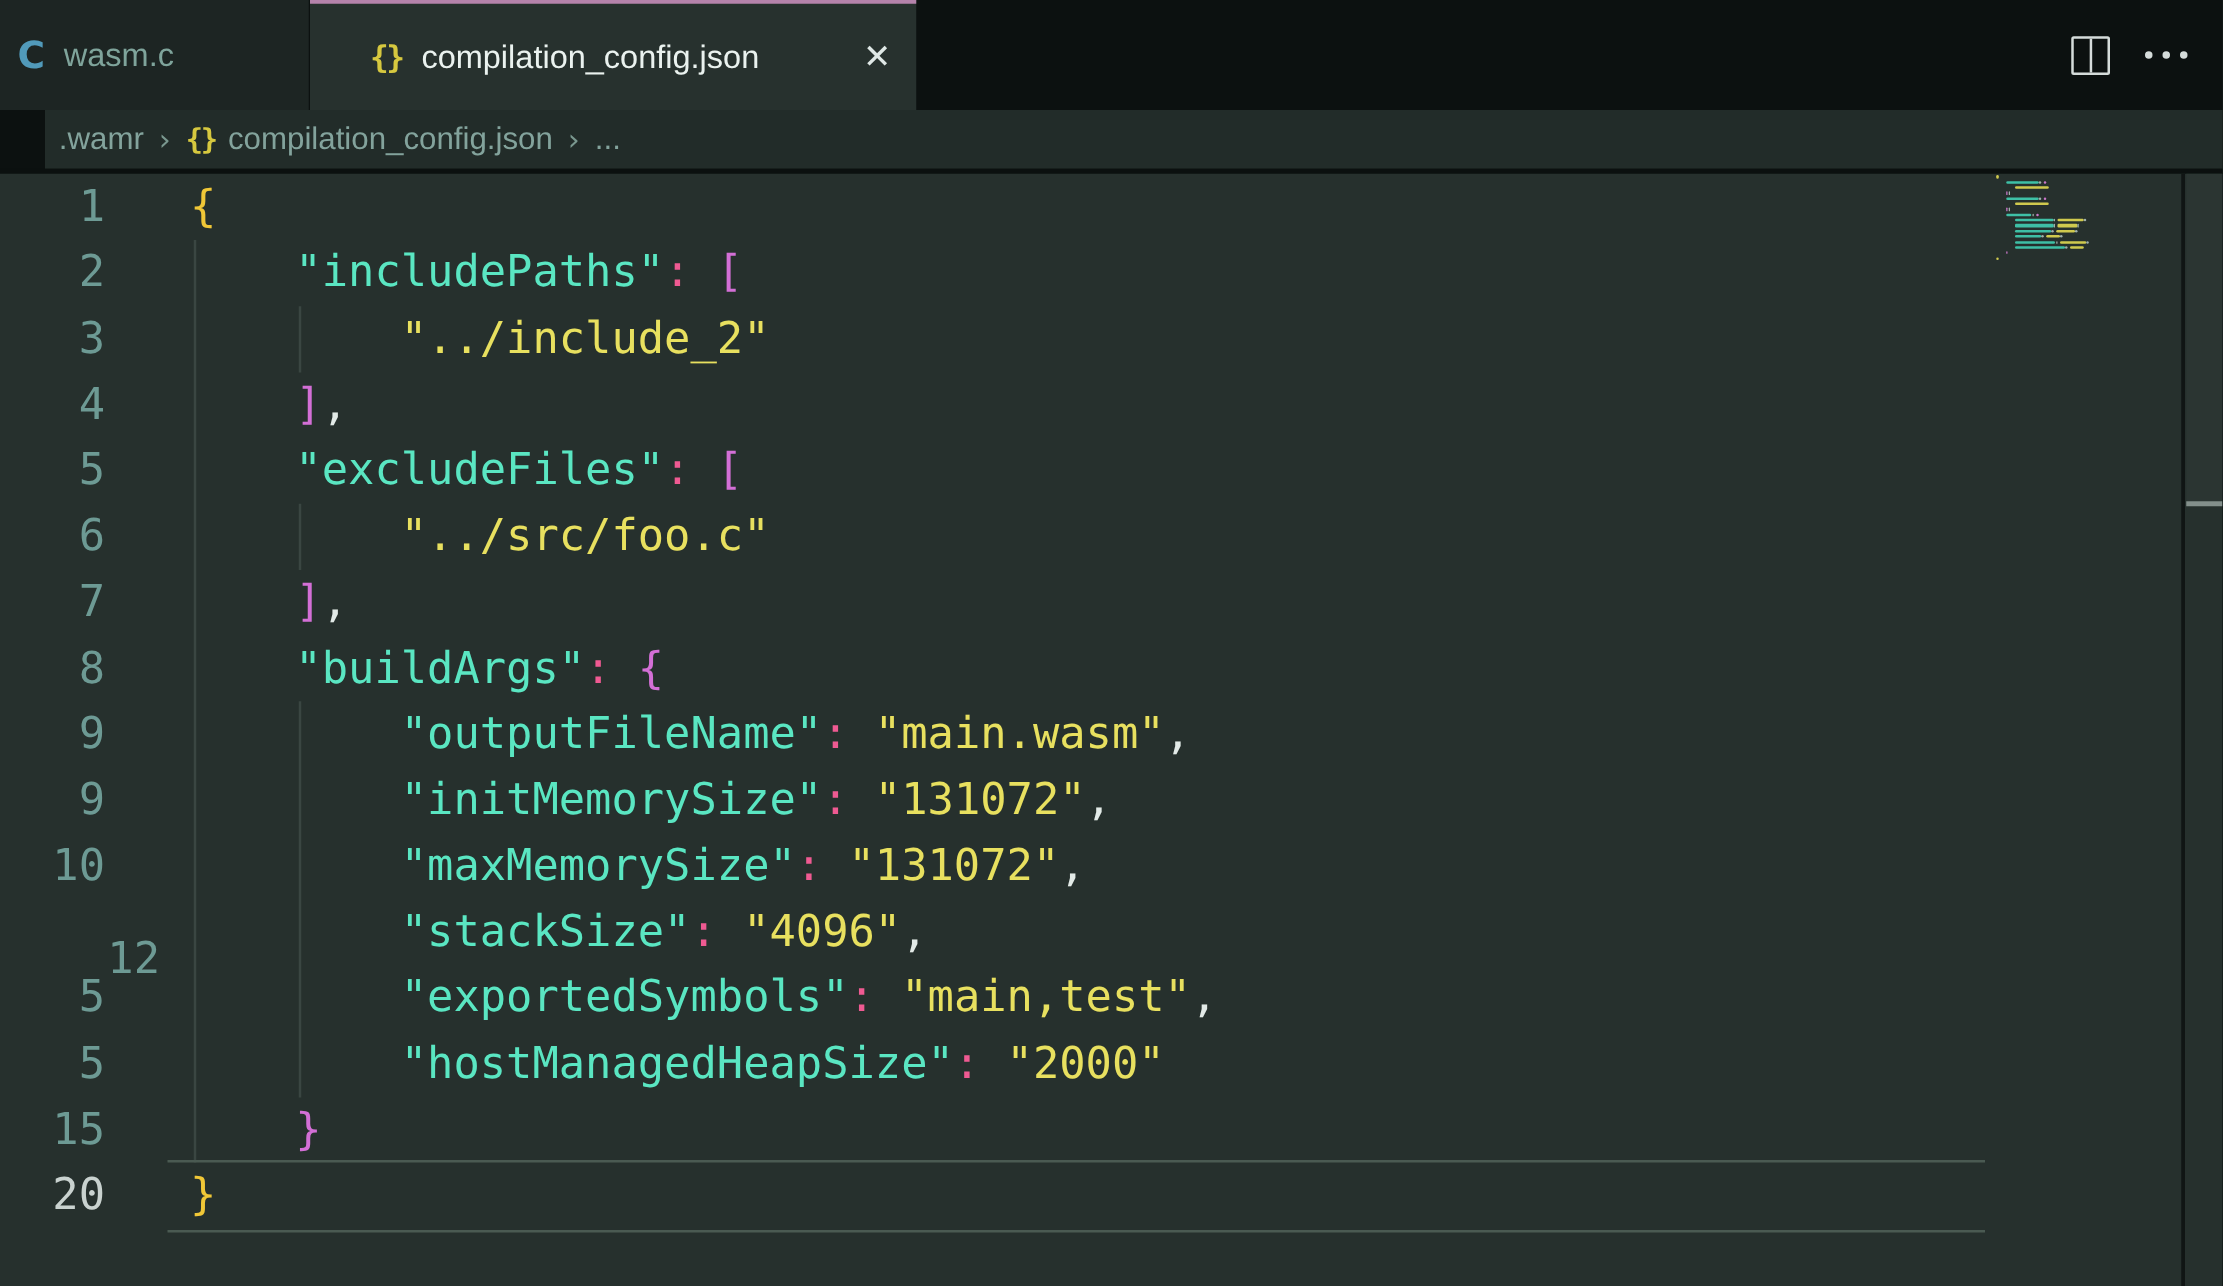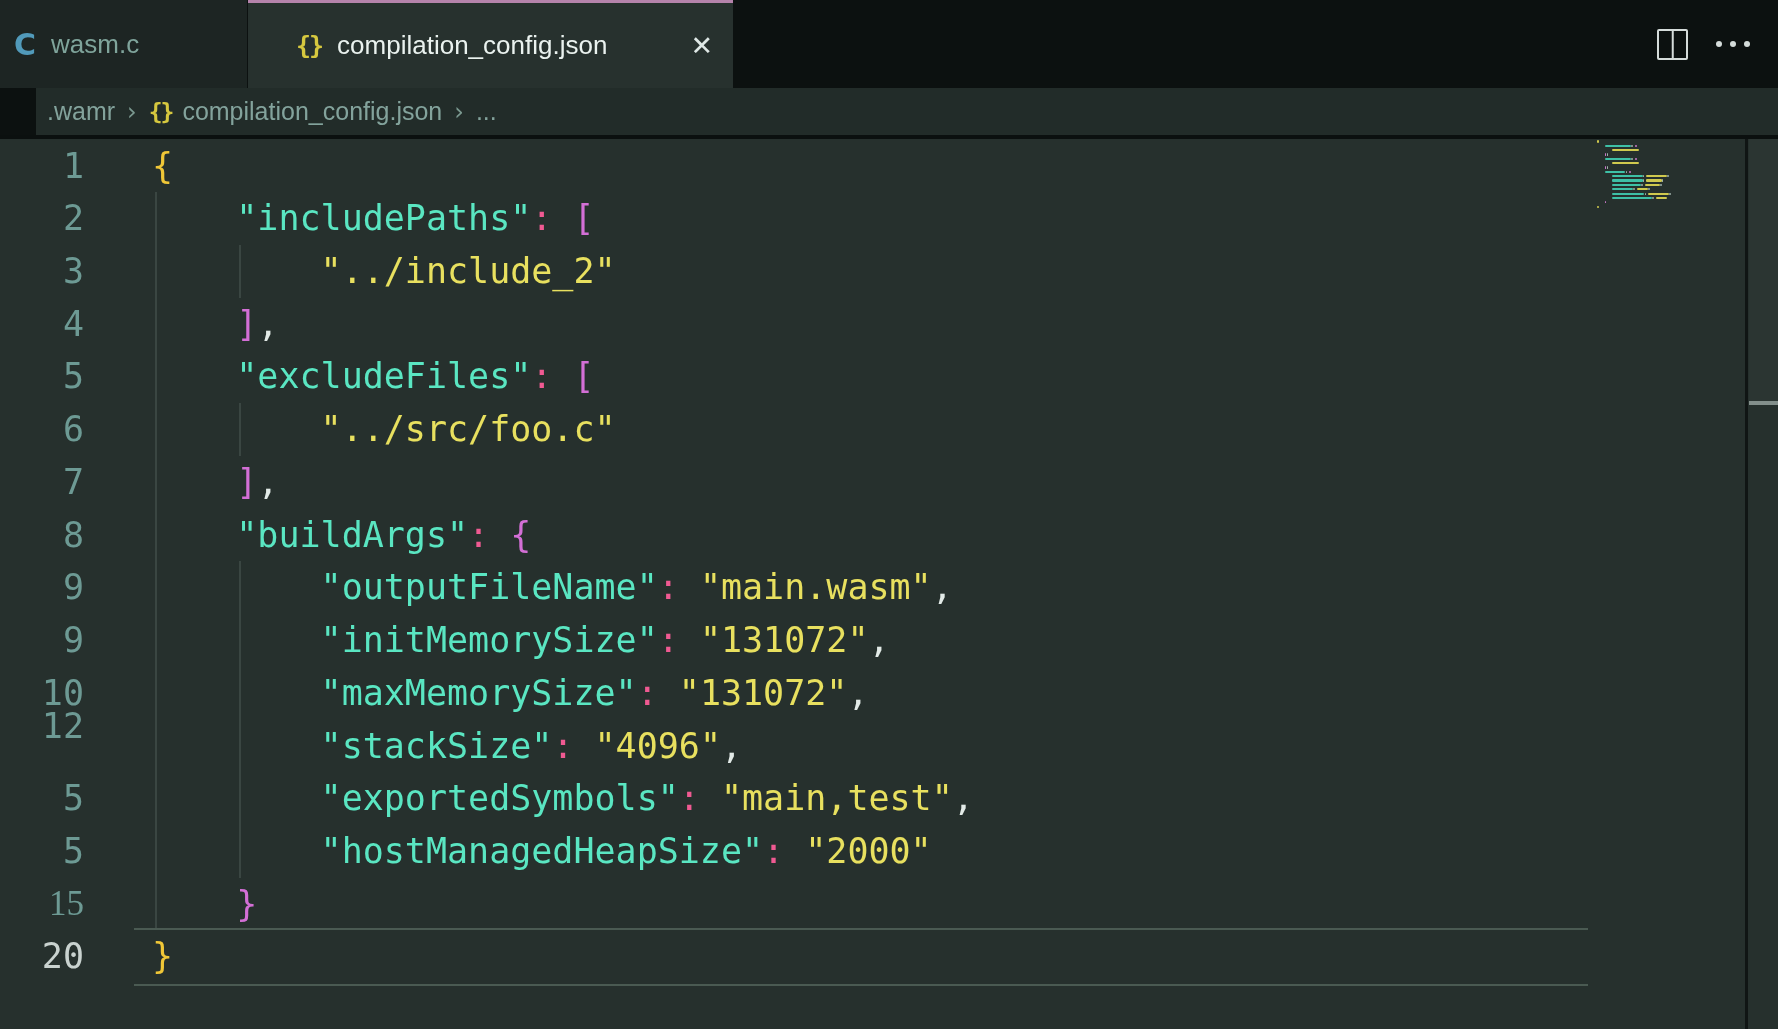--- a/index.html
+++ b/index.html
@@ -96,24 +96,24 @@
       <div class="gutter-num" style="top: 53.23px; line-height: 52.73px;">2</div>
       <div class="gutter-num" style="top: 105.96px; line-height: 52.73px;">3</div>
       <div class="gutter-num" style="top: 158.69px; line-height: 52.73px;">4</div>
       <div class="gutter-num" style="top: 211.42px; line-height: 52.73px;">5</div>
       <div class="gutter-num" style="top: 264.15px; line-height: 52.73px;">6</div>
       <div class="gutter-num" style="top: 316.88px; line-height: 52.73px;">7</div>
       <div class="gutter-num" style="top: 369.61px; line-height: 52.73px;">8</div>
       <div class="gutter-num" style="top: 422.34px; line-height: 52.73px;">9</div>
       <div class="gutter-num" style="top: 475.07px; line-height: 52.73px;">9</div>
       <div class="gutter-num" style="top: 527.8px; line-height: 52.73px;">10</div>
-      <div class="gutter-num" style="top: 561px; line-height: 52.73px;">12</div>
+      <div class="gutter-num" style="top: 602px; line-height: 52.73px; padding-left: 44px;">12</div>
       <div class="gutter-num" style="top: 633.26px; line-height: 52.73px;">5</div>
       <div class="gutter-num" style="top: 685.99px; line-height: 52.73px;">5</div>
-      <div class="gutter-num" style="top: 738.72px; line-height: 52.73px; font-family: Liberation Serif, serif;">15</div>
+      <div class="gutter-num" style="top: 738.72px; line-height: 52.73px;">15</div>
       <div class="gutter-num cur" style="top: 791.45px; line-height: 52.73px;">20</div>
     </div>
   <div id="code">
       <div class="code-line" style="top: 0.5px; line-height: 52.73px;"><span style="color: rgb(240, 199, 55);">{</span></div>
       <div class="code-line" style="top: 53.23px; line-height: 52.73px;"><span style="color: transparent;">    </span><span style="color: rgb(90, 230, 194);">"includePaths"</span><span style="color: rgb(239, 90, 146);">:</span><span style="color: transparent;"> </span><span style="color: rgb(211, 111, 214);">[</span></div>
       <div class="code-line" style="top: 105.96px; line-height: 52.73px;"><span style="color: transparent;">        </span><span style="color: rgb(232, 224, 95);">"../include_2"</span></div>
       <div class="code-line" style="top: 158.69px; line-height: 52.73px;"><span style="color: transparent;">    </span><span style="color: rgb(211, 111, 214);">]</span><span style="color: rgb(226, 234, 231);">,</span></div>
       <div class="code-line" style="top: 211.42px; line-height: 52.73px;"><span style="color: transparent;">    </span><span style="color: rgb(90, 230, 194);">"excludeFiles"</span><span style="color: rgb(239, 90, 146);">:</span><span style="color: transparent;"> </span><span style="color: rgb(211, 111, 214);">[</span></div>
       <div class="code-line" style="top: 264.15px; line-height: 52.73px;"><span style="color: transparent;">        </span><span style="color: rgb(232, 224, 95);">"../src/foo.c"</span></div>
       <div class="code-line" style="top: 316.88px; line-height: 52.73px;"><span style="color: transparent;">    </span><span style="color: rgb(211, 111, 214);">]</span><span style="color: rgb(226, 234, 231);">,</span></div>

